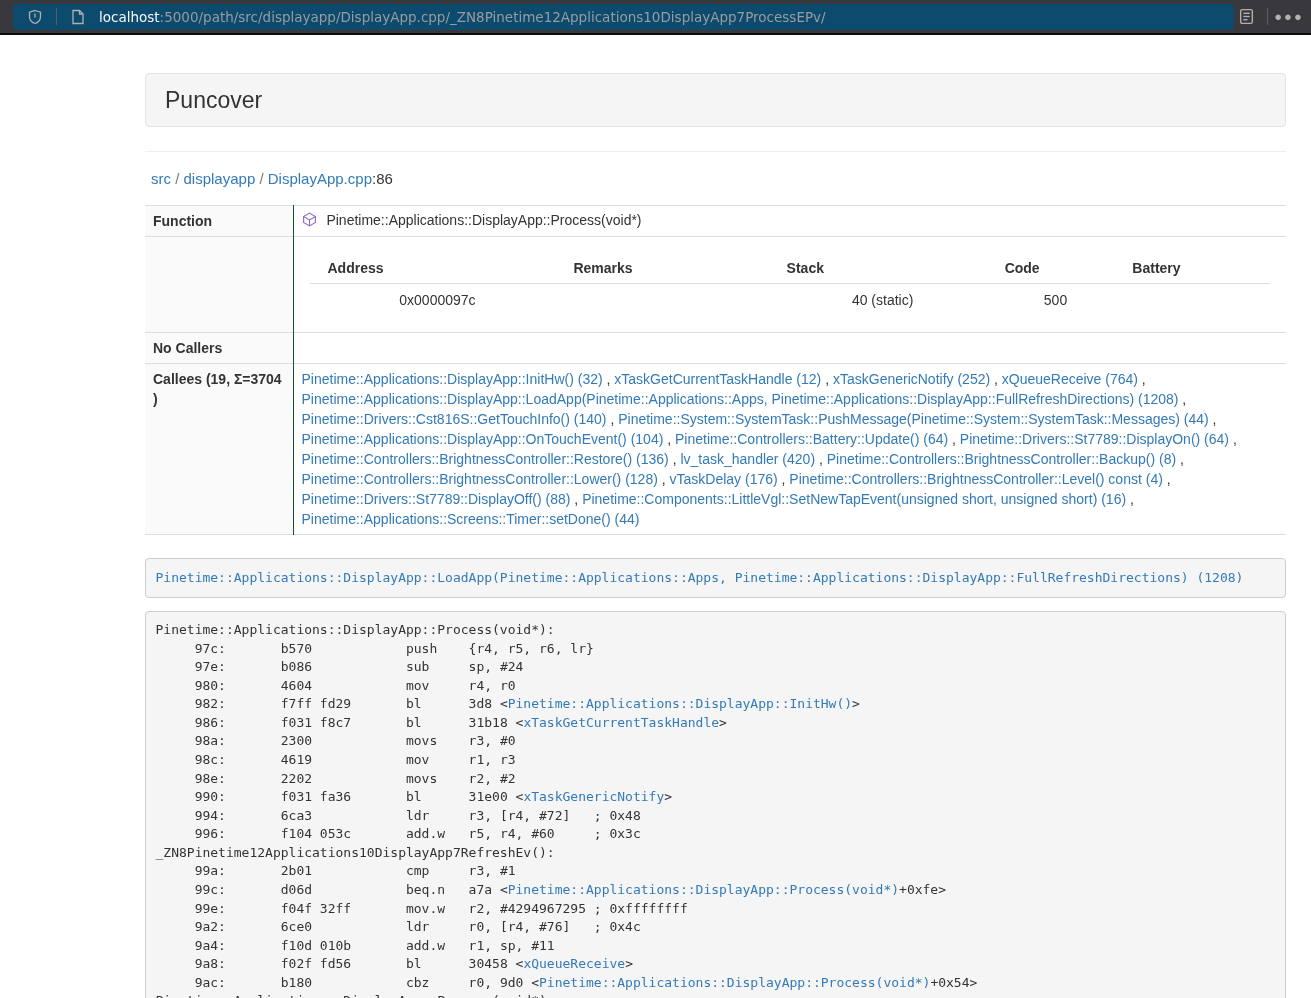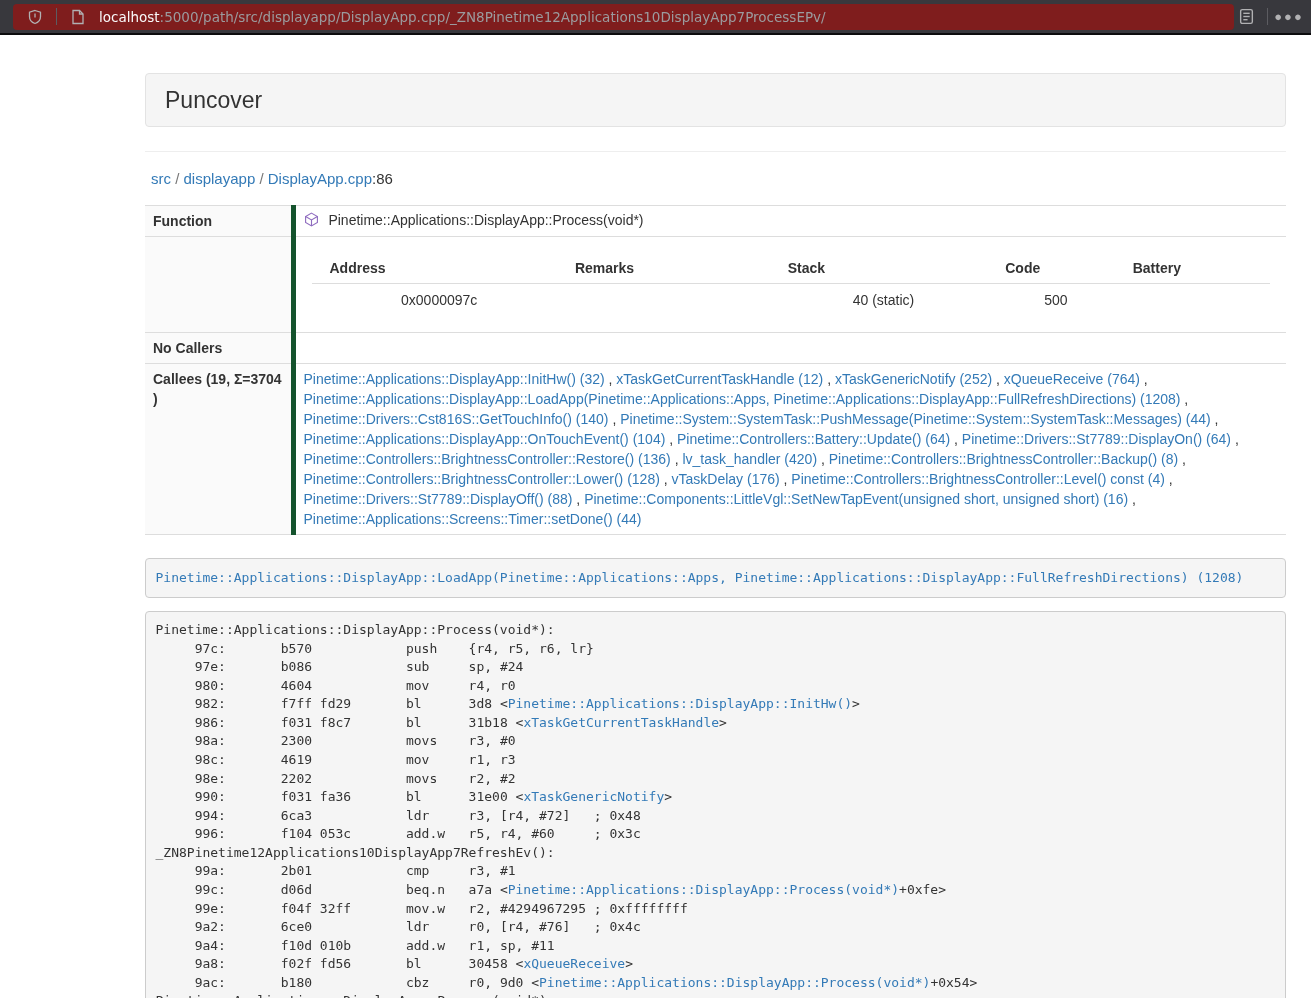--- a/index.html
+++ b/index.html
@@ -10,21 +10,21 @@
     font-family:"Liberation Sans", sans-serif; font-size:14px;
   }
   a { color:#337ab7; text-decoration:none; }
 
   
   .browser-bar {
     height:35px; background:#38383d; border-bottom:2px solid #0c0c0d;
     display:flex; align-items:center; padding:0 10px 0 13px;
   }
   .url-field {
-    flex:1; height:26px; background:#7f1d1d; border-radius:4px;
+    flex:1; height:26px; background:#0c4a6e; border-radius:4px;
     display:flex; align-items:center; padding:0 10px; min-width:0;
   }
   .bar-divider { width:1px; height:17px; background:#5c5c61; margin:0 9px; flex:none; }
   .url-text {
     font-family:"DejaVu Sans", sans-serif; font-size:13.5px; white-space:nowrap;
     overflow:hidden; margin-left:9px;
   }
   .url-host { color:#f9f9fa; }
   .url-rest { color:#9b9b9e; }
   .bar-icon { flex:none; display:flex; align-items:center; justify-content:center; width:24px; height:24px; border-radius:2px; }
@@ -39,21 +39,21 @@
   }
   .well h2 { margin:0; font-size:23px; font-weight:400; color:#333; }
   hr.rule { border:none; border-top:1px solid #eee; margin:0 0 0 0; }
   .breadcrumb { margin:18px 6px; font-size:15px; }
   .bc-sep { color:#777; }
   .bc-line { color:#333; }
 
   
   table.fn { width:100%; border-collapse:collapse; border-top:1px solid #ddd; border-bottom:1px solid #ddd; margin-bottom:23px; }
   table.fn > tbody > tr > th.row-label {
-    width:148px; background:#fafafa; border-right:5px solid #14532d;
+    width:148px; background:#fafafa; border-right:1px solid #14532d;
     text-align:left; vertical-align:top; font-weight:bold; padding:5px 8px; line-height:20px;
   }
   table.fn > tbody > tr > td { padding:4px 8px; line-height:20px; vertical-align:top; }
   table.fn > tbody > tr + tr > th, table.fn > tbody > tr + tr > td { border-top:1px solid #ddd; }
   td.no-pad { padding:16px !important; }
   .fn-name .cube { vertical-align:-2px; margin-right:6px; }
 
   table.inner { width:100%; border-collapse:collapse; }
   table.inner th {
     text-align:left; font-weight:bold; padding:5px 8px 5px 18px;

